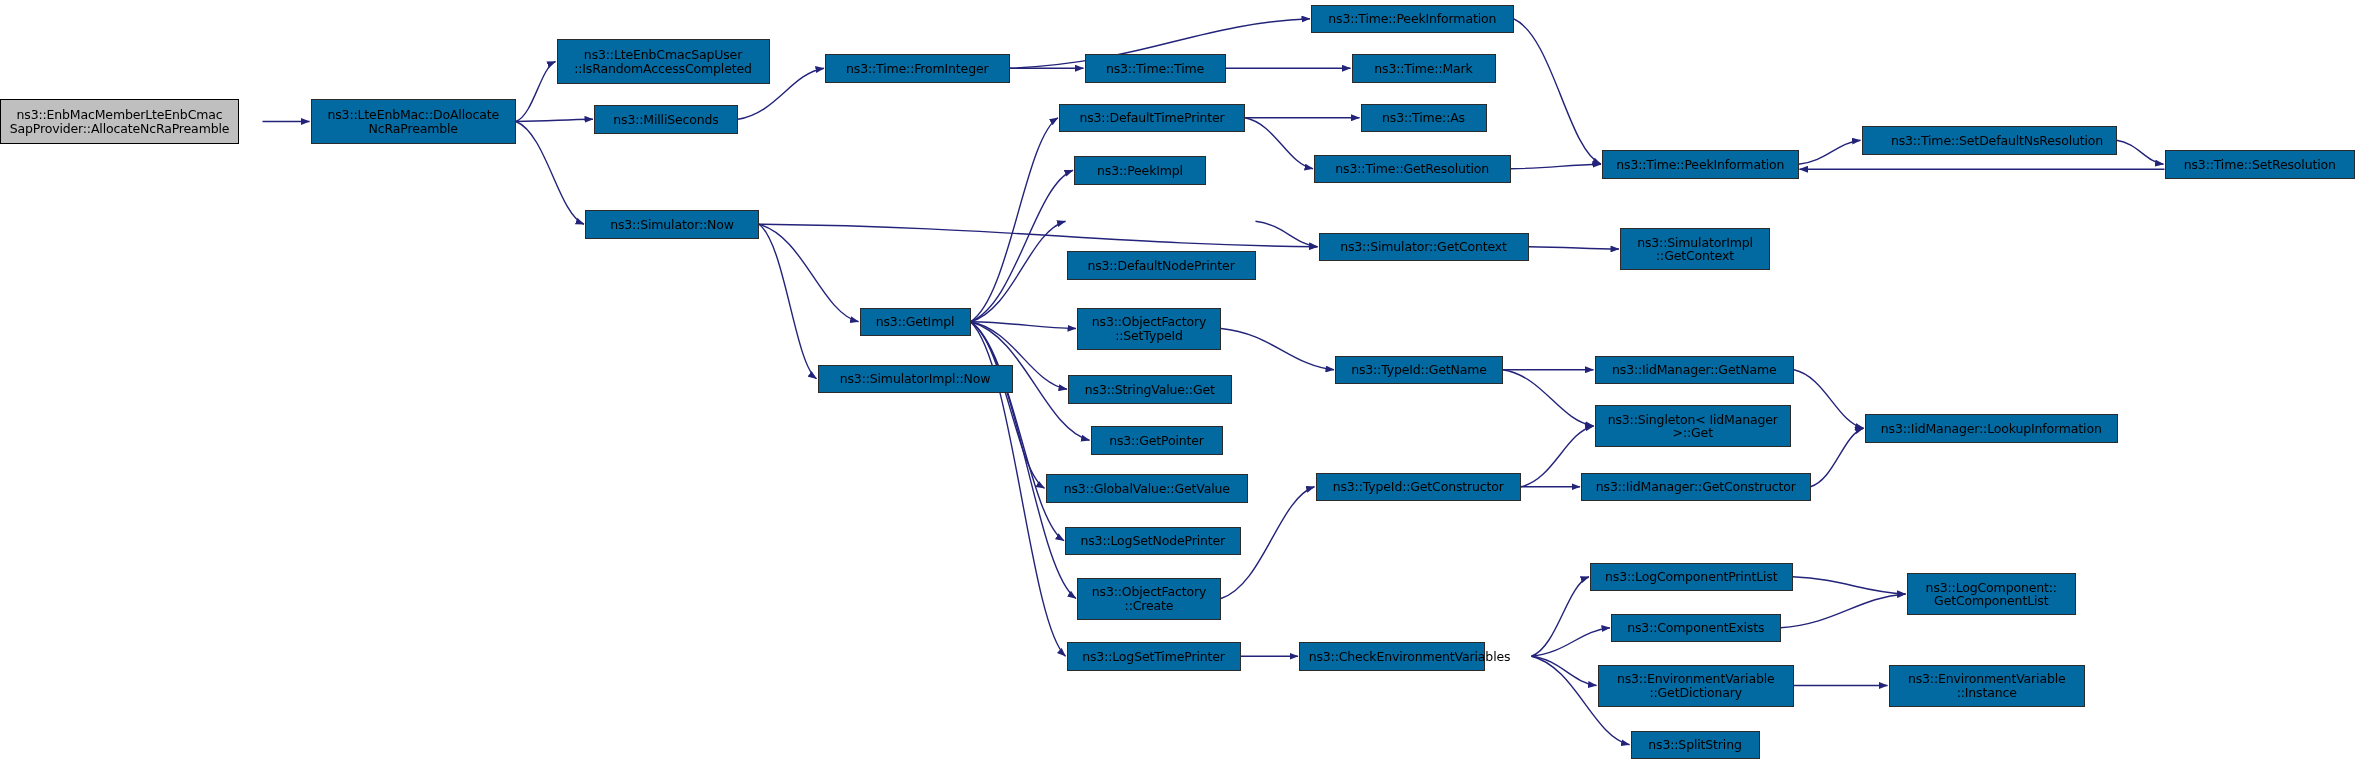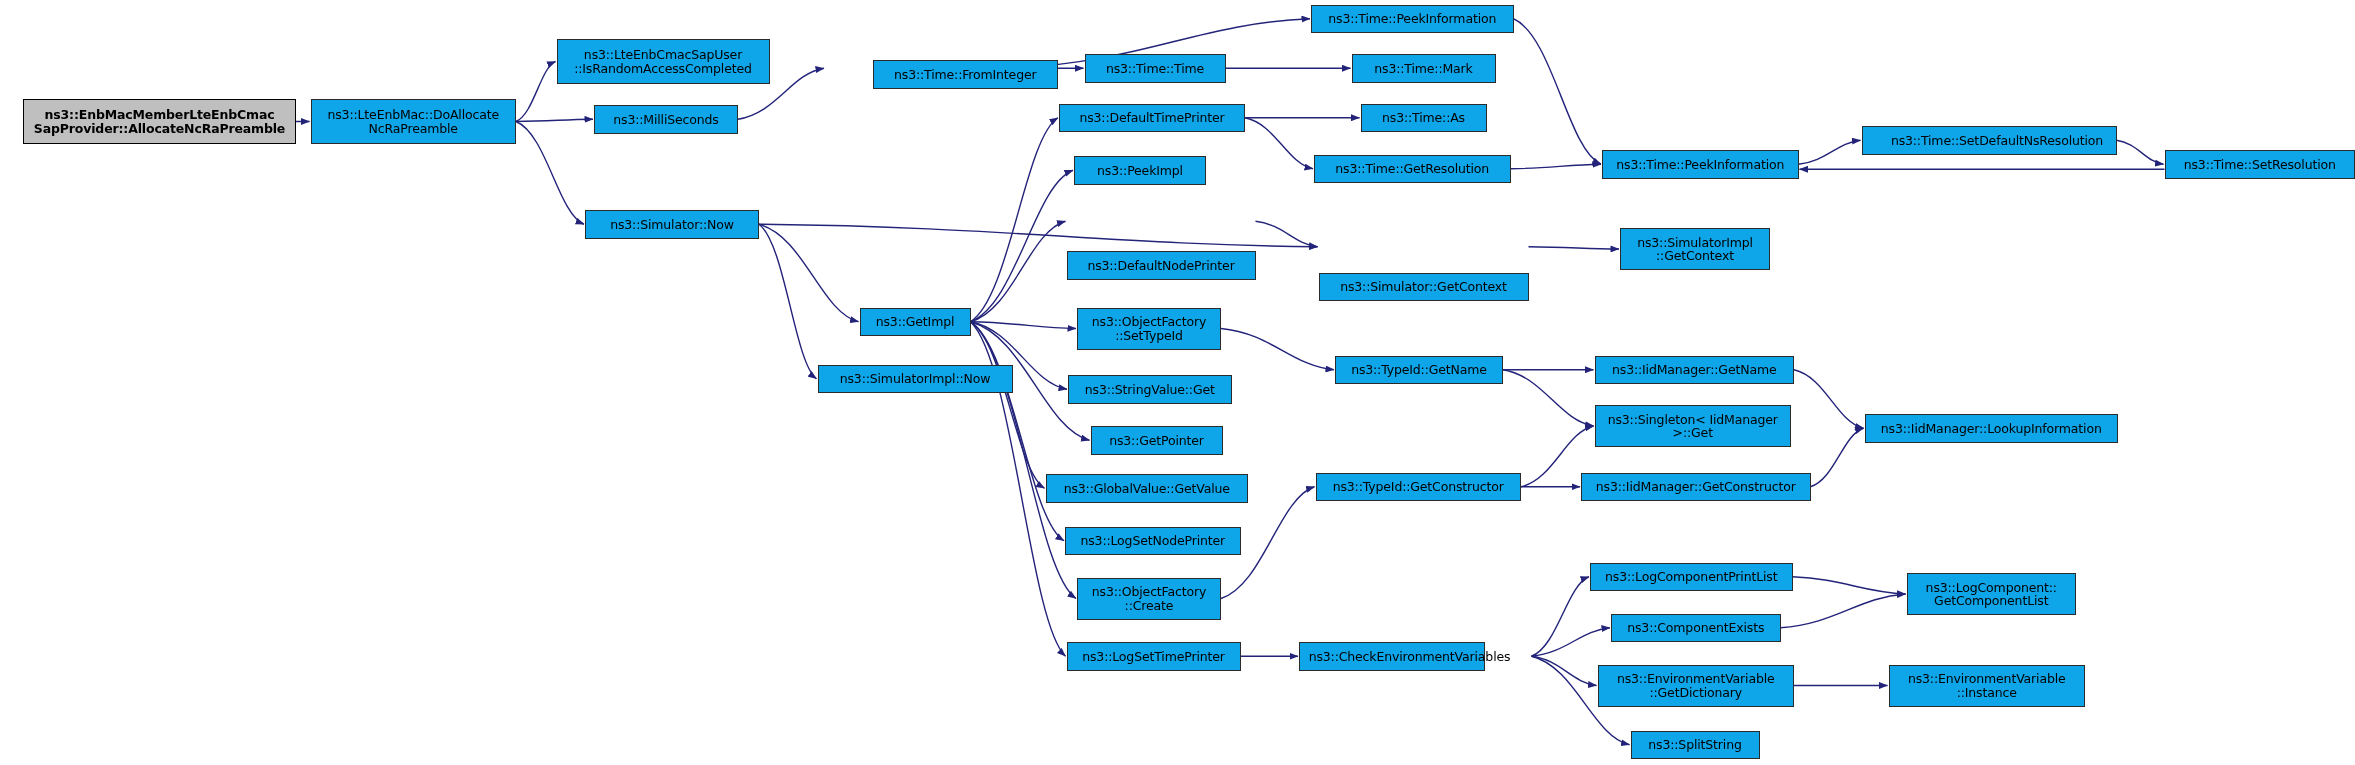--- a/index.html
+++ b/index.html
@@ -9,21 +9,21 @@
     height:765px;
     background:#ffffff;
     font-family:"DejaVu Sans","Liberation Sans",sans-serif;
     overflow:hidden;
   }
   svg#edges{position:absolute;left:0;top:0;width:2355px;height:765px;pointer-events:none;}
   .node{
     position:absolute;
     box-sizing:border-box;
     border:1px solid #2b2b2b;
-    background:#0ea5e9;
+    background:#0369a1;
     color:#000000;
     font-size:12.5px;
     line-height:13.5px;
     display:flex;
     align-items:center;
     justify-content:center;
     text-align:center;
     white-space:pre;
     letter-spacing:-0.15px;
     z-index:2;
@@ -83,41 +83,41 @@
         <path d="M 1531.5,656.25 C 1557.375,646.71 1567.15,584.7 1589,576.75" fill="none" stroke="#23237a" stroke-width="1.4" marker-end="url(#arrow)"></path>
         <path d="M 1531.5,656.25 C 1566.825,652.83 1580.17,630.6 1610,627.75" fill="none" stroke="#23237a" stroke-width="1.4" marker-end="url(#arrow)"></path>
         <path d="M 1531.5,656.25 C 1560.75,659.76 1571.8,682.575 1596.5,685.5" fill="none" stroke="#23237a" stroke-width="1.4" marker-end="url(#arrow)"></path>
         <path d="M 1531.5,656.25 C 1575.6,666.87 1592.26,735.9 1629.5,744.75" fill="none" stroke="#23237a" stroke-width="1.4" marker-end="url(#arrow)"></path>
         <path d="M 1792.5,576.75 C 1843.35,578.82 1862.56,592.275 1905.5,594" fill="none" stroke="#23237a" stroke-width="1.4" marker-end="url(#arrow)"></path>
         <path d="M 1780.5,627.75 C 1836.75,623.7 1858,597.375 1905.5,594" fill="none" stroke="#23237a" stroke-width="1.4" marker-end="url(#arrow)"></path>
         <path d="M 1794,685.5 C 1836.075,685.5 1851.97,685.5 1887.5,685.5" fill="none" stroke="#23237a" stroke-width="1.4" marker-end="url(#arrow)"></path>
       </g>
   </svg>
   <div id="node-layer">
-      <div class="node root" style="left: 23px; top: 99px; width: 273px; height: 45px; font-weight: bold;">ns3::EnbMacMemberLteEnbCmac
+      <div class="node root" style="left: 0; top: 99px; width: 239px; height: 45px;">ns3::EnbMacMemberLteEnbCmac
 SapProvider::AllocateNcRaPreamble</div>
       <div class="node" style="left: 310.5px; top: 99px; width: 205.5px; height: 45px;">ns3::LteEnbMac::DoAllocate
 NcRaPreamble</div>
       <div class="node" style="left: 556.5px; top: 39px; width: 213px; height: 45px;">ns3::LteEnbCmacSapUser
 ::IsRandomAccessCompleted</div>
       <div class="node" style="left: 594px; top: 105px; width: 144px; height: 28.5px;">ns3::MilliSeconds</div>
-      <div class="node" style="left: 825px; top: 60px; width: 184.5px; height: 28.5px; margin-left: 48px;">ns3::Time::FromInteger</div>
+      <div class="node" style="left: 825px; top: 54px; width: 184.5px; height: 28.5px;">ns3::Time::FromInteger</div>
       <div class="node" style="left: 1084.5px; top: 54px; width: 141px; height: 28.5px;">ns3::Time::Time</div>
       <div class="node" style="left: 1351.5px; top: 54px; width: 144px; height: 28.5px;">ns3::Time::Mark</div>
       <div class="node" style="left: 1311px; top: 4.5px; width: 202.5px; height: 28.5px;">ns3::Time::PeekInformation</div>
       <div class="node" style="left: 1059px; top: 103.5px; width: 186px; height: 28.5px;">ns3::DefaultTimePrinter</div>
       <div class="node" style="left: 1360.5px; top: 103.5px; width: 126px; height: 28.5px;">ns3::Time::As</div>
       <div class="node" style="left: 1314px; top: 154.5px; width: 196.5px; height: 28.5px;">ns3::Time::GetResolution</div>
       <div class="node" style="left: 1602px; top: 150px; width: 196.5px; height: 28.5px;">ns3::Time::PeekInformation</div>
       <div class="node" style="left: 1861.5px; top: 126px; width: 255px; height: 28.5px; padding-left: 16px;">ns3::Time::SetDefaultNsResolution</div>
       <div class="node" style="left: 2164.5px; top: 150px; width: 190.5px; height: 28.5px;">ns3::Time::SetResolution</div>
       <div class="node" style="left: 585px; top: 210px; width: 174px; height: 28.5px;">ns3::Simulator::Now</div>
       <div class="node" style="left: 1074px; top: 156px; width: 132px; height: 28.5px;">ns3::PeekImpl</div>
       <div class="node" style="left: 1066.5px; top: 207px; width: 189px; height: 28.5px; margin-top: 44px;">ns3::DefaultNodePrinter</div>
-      <div class="node" style="left: 1318.5px; top: 232.5px; width: 210px; height: 28.5px; margin-top: 40px;">ns3::Simulator::GetContext</div>
+      <div class="node" style="left: 1318.5px; top: 232.5px; width: 210px; height: 28.5px;">ns3::Simulator::GetContext</div>
       <div class="node" style="left: 1620px; top: 228px; width: 150px; height: 42px;">ns3::SimulatorImpl
 ::GetContext</div>
       <div class="node" style="left: 859.5px; top: 307.5px; width: 111px; height: 28.5px;">ns3::GetImpl</div>
       <div class="node" style="left: 817.5px; top: 364.5px; width: 195px; height: 28.5px;">ns3::SimulatorImpl::Now</div>
       <div class="node" style="left: 1077px; top: 307.5px; width: 144px; height: 42px;">ns3::ObjectFactory
 ::SetTypeId</div>
       <div class="node" style="left: 1068px; top: 375px; width: 163.5px; height: 28.5px;">ns3::StringValue::Get</div>
       <div class="node" style="left: 1090.5px; top: 426px; width: 132px; height: 28.5px;">ns3::GetPointer</div>
       <div class="node" style="left: 1045.5px; top: 474px; width: 202.5px; height: 28.5px;">ns3::GlobalValue::GetValue</div>
       <div class="node" style="left: 1065px; top: 526.5px; width: 175.5px; height: 28.5px;">ns3::LogSetNodePrinter</div>

